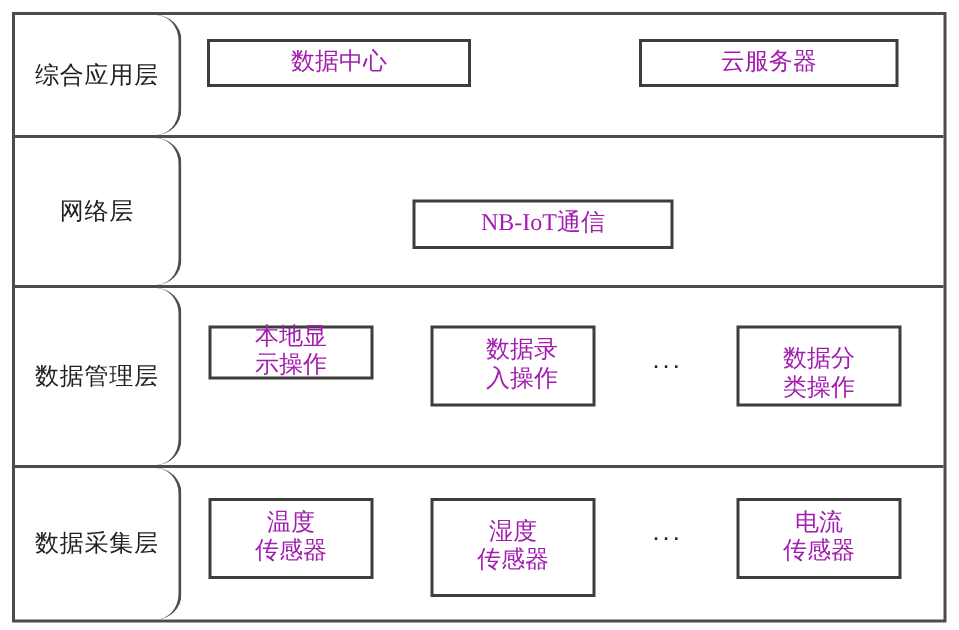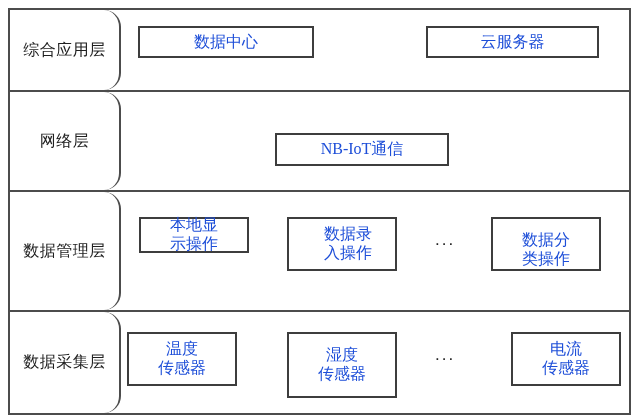--- a/index.html
+++ b/index.html
@@ -67,43 +67,43 @@
     position: absolute;
     border: 2px solid #3d3d3d;
     box-sizing: border-box;
     background: #ffffff;
     display: flex;
     align-items: center;
     justify-content: center;
     text-align: center;
     font-size: 16px;
     line-height: 1.18;
-    color: #1d4ed8;
+    color: #a21caf;
   }
   .node-box .node-text {
     display: block;
     white-space: pre-line;
   }
 
   
   .box-datacenter { left: 17px; top: 16px; width: 176px; height: 32px; }
   .box-cloud      { left: 305px; top: 16px; width: 173px; height: 32px; }
 
   
   .box-nbiot { left: 154px; top: 41px; width: 174px; height: 33px; }
 
   
   .box-localdisp { left: 18px;  top: 25px; width: 110px; height: 36px; }
   .box-dataentry { left: 166px; top: 25px; width: 110px; height: 54px; padding-left: 12px; }
   .box-dataclass { left: 370px; top: 25px; width: 110px; height: 54px; align-items: flex-end; }
 
   
-  .box-temp    { left: 6px;  top: 20px; width: 110px; height: 54px; }
+  .box-temp    { left: 18px;  top: 20px; width: 110px; height: 54px; }
   .box-humid   { left: 166px; top: 20px; width: 110px; height: 66px; }
-  .box-current { left: 370px; top: 20px; width: 110px; height: 54px; margin-left: 20px; }
+  .box-current { left: 370px; top: 20px; width: 110px; height: 54px; }
 
   .ellipsis {
     position: absolute;
     font-size: 17px;
     letter-spacing: 2px;
     color: #222222;
     font-family: "Liberation Sans", sans-serif;
   }
   .ellipsis-data    { left: 314px; top: 38px; }
   .ellipsis-collect { left: 314px; top: 33px; }

